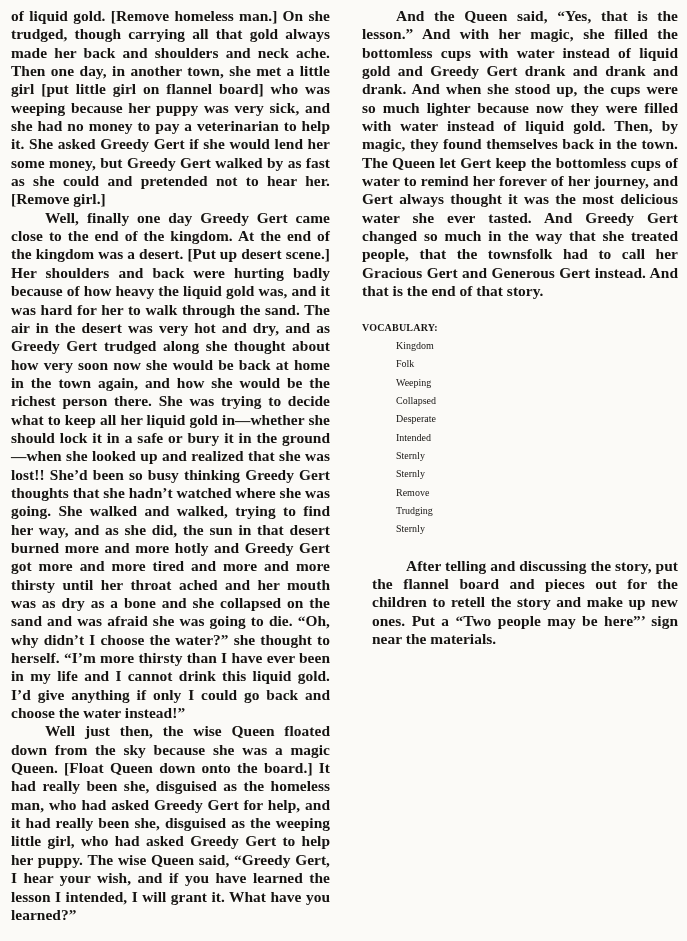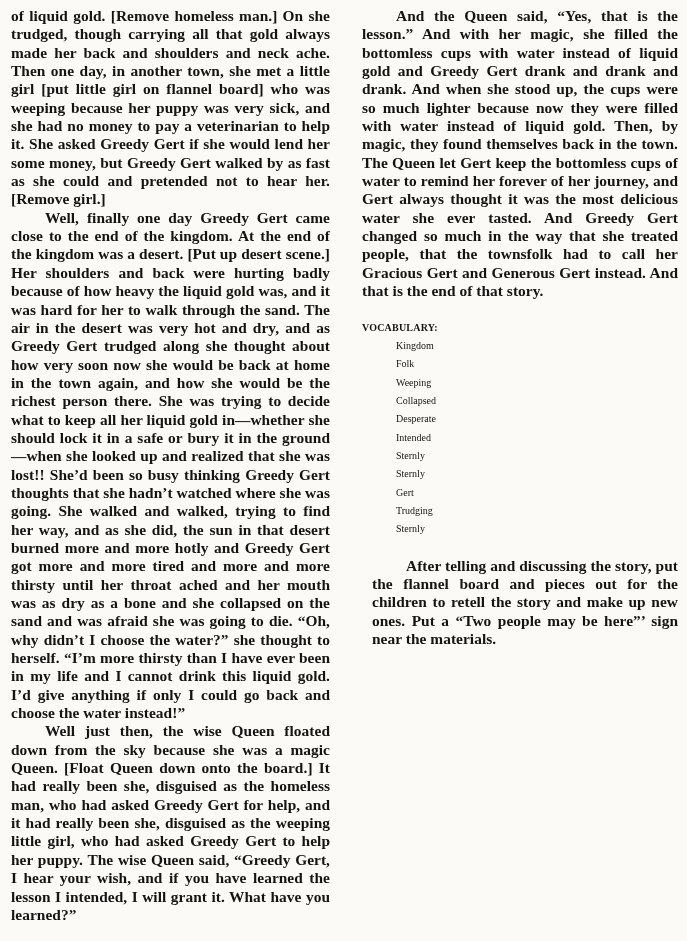--- a/index.html
+++ b/index.html
@@ -77,21 +77,21 @@
 
     <ul class="vocab-list">
       <li class="vocab-word">Kingdom</li>
       <li class="vocab-word">Folk</li>
       <li class="vocab-word">Weeping</li>
       <li class="vocab-word">Collapsed</li>
       <li class="vocab-word">Desperate</li>
       <li class="vocab-word">Intended</li>
       <li class="vocab-word">Sternly</li>
       <li class="vocab-word">Sternly</li>
-      <li class="vocab-word">Gert</li>
+      <li class="vocab-word">Remove</li>
       <li class="vocab-word">Trudging</li>
       <li class="vocab-word">Sternly</li>
     </ul>
 
     <p class="story closing">After telling and discussing the story, put the flannel board and pieces out for the children to retell the story and make up new ones. Put a “Two people may be here”’ sign near the materials.</p>
   </div>
 
 </div>
 
 </body></html>

